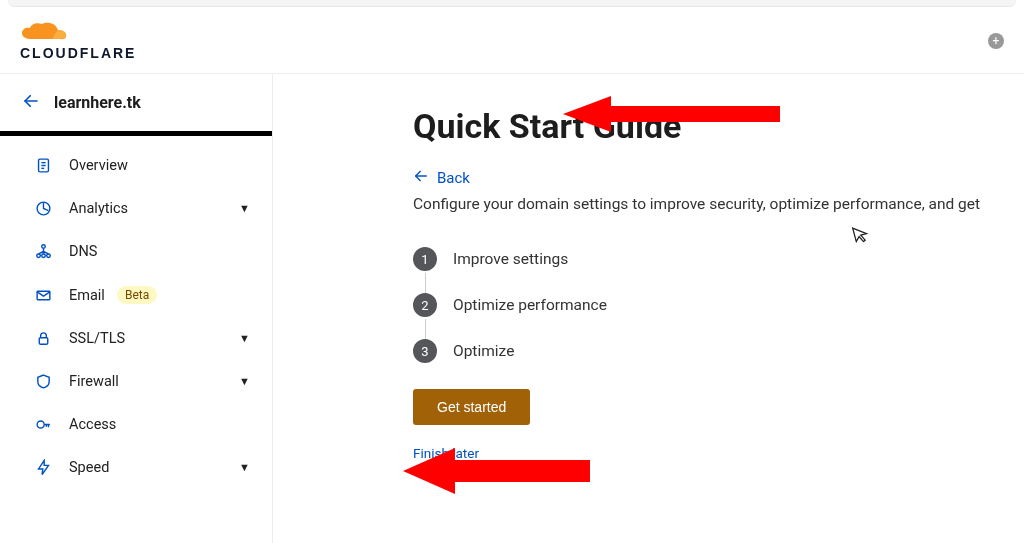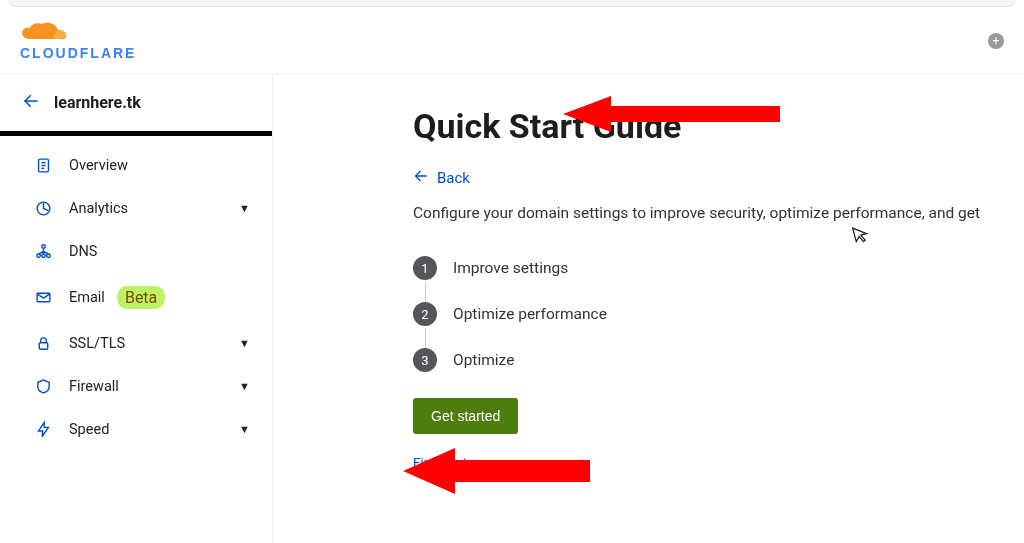--- a/index.html
+++ b/index.html
@@ -34,21 +34,21 @@
   .logo-cloud {
     position: relative;
     width: 48px;
     height: 22px;
   }
   .logo-text {
     font-family: Arial, sans-serif;
     font-weight: 700;
     letter-spacing: 2px;
     font-size: 14px;
-    color: #3b82f6;
+    color: #0f172a;
     margin-top: 2px;
   }
   .add-btn {
     width: 16px;
     height: 16px;
     border-radius: 50%;
     background: #999;
     color: #fff;
     font-size: 12px;
     line-height: 16px;
@@ -89,44 +89,44 @@
     justify-content:center;
     color:#0051c3;
   }
   .nav .chev {
     position:absolute;
     right: 22px;
     font-size: 11px;
     color:#222;
   }
   .badge {
-    background:#bef264;
+    background:#fef9c3;
     color:#7a4a00;
-    font-size: 16px;
+    font-size: 12px;
     padding: 2px 8px;
     border-radius: 10px;
     margin-left: -4px;
   }
   .main {
     flex:1;
     padding: 32px 0 0 140px;
     position:relative;
   }
   .page-title {
     font-size: 34px;
     font-weight: 700;
     margin-bottom: 22px;
   }
   .back-link {
     color:#0051c3;
     font-size: 15px;
     display:inline-flex;
     align-items:center;
     gap:8px;
-    margin-bottom: 16px;
+    margin-bottom: 7px;
     cursor:pointer;
   }
   .description {
     font-size: 15.5px;
     color:#333;
     margin-bottom: 34px;
     white-space: nowrap;
   }
   .steps { list-style:none; }
   .steps li {
@@ -152,24 +152,24 @@
   .steps li:not(:last-child) .connector {
     position:absolute;
     left: 11.5px;
     top: 26px;
     width: 1px;
     height: 20px;
     background:#ccc;
   }
   .actions { margin-top: 26px; }
   .primary-btn {
-    background:#4d7c0f;
+    background:#a16207;
     color:#fff;
     border:none;
-    padding: 10px 18px;
+    padding: 10px 24px;
     font-size: 14px;
     border-radius: 3px;
     cursor:pointer;
   }
   .finish-link {
     display:block;
     margin-top: 20px;
     color:#0051c3;
     font-size: 13.5px;
     cursor:pointer;
@@ -276,20 +276,29 @@
           <svg width="17" height="17" viewBox="0 0 24 24" fill="none" stroke="#0051c3" stroke-width="2">
               <path d="M12 3 L20 6 V12 C20 17 16 20 12 21 C8 20 4 17 4 12 V6 Z"></path>
             </svg>
         </span>
         <span>Firewall</span>
         <span class="chev">▼</span>
       </li>
       <li>
         <span class="icon">
           <svg width="17" height="17" viewBox="0 0 24 24" fill="none" stroke="#0051c3" stroke-width="2">
+              <circle cx="8" cy="12" r="5"></circle>
+              <path d="M13 12 h8 M19 12 v4 M16 12 v3"></path>
+            </svg>
+        </span>
+        <span>Access</span>
+      </li>
+      <li>
+        <span class="icon">
+          <svg width="17" height="17" viewBox="0 0 24 24" fill="none" stroke="#0051c3" stroke-width="2">
               <polygon points="13 2 5 14 11 14 10 22 19 9 13 9 13 2"></polygon>
             </svg>
         </span>
         <span>Speed</span>
         <span class="chev">▼</span>
       </li>
     </ul>
   </aside>
 
   <main class="main">

